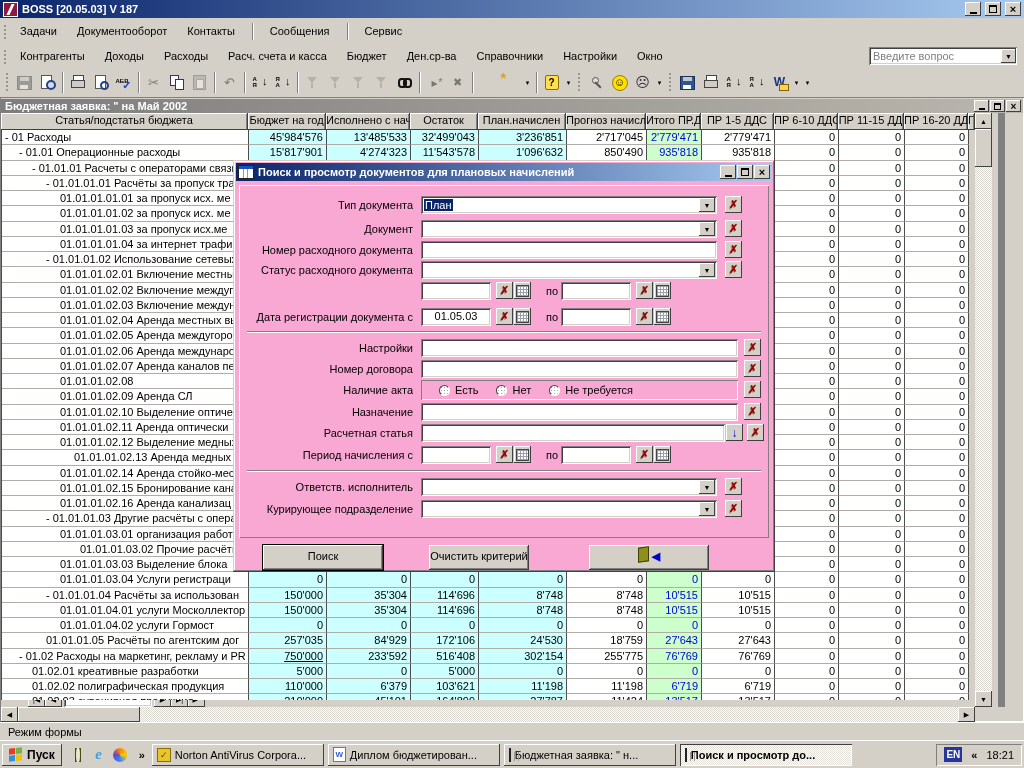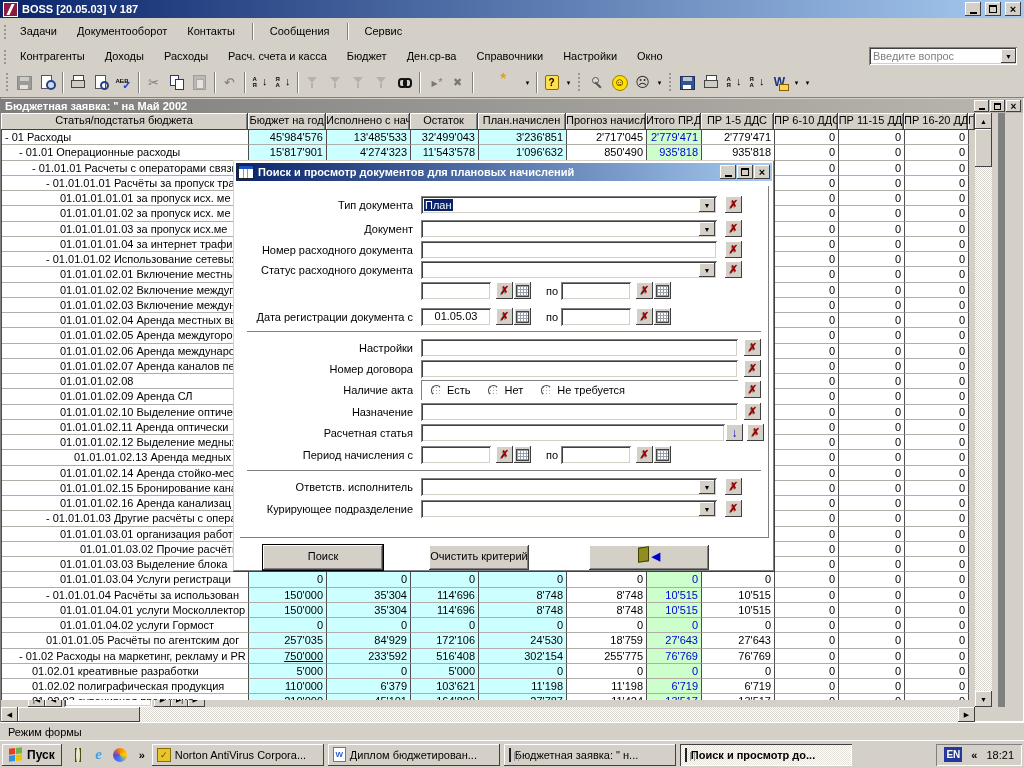--- a/index.html
+++ b/index.html
@@ -107,21 +107,21 @@
   .recnav{position:absolute;left:28px;top:603px;height:7px;overflow:hidden}
   .recnav-inner{display:flex;margin-top:-7px}
   .nbtn{width:17px;height:14px;display:flex;align-items:center;justify-content:center;font-size:7px;flex:0 0 auto}
   .nbox{width:88px;height:14px;box-sizing:border-box;margin:0 2px}
   .hscroll{position:absolute;left:1px;top:610px;width:974px;height:15px}
   .hthumb{position:absolute;left:17px;top:0;width:122px;height:15px}
   .hbtn-l{left:0;top:0;height:15px}
   .hbtn-r{left:957px;top:0;height:15px}
 
   
-  .dialog{position:absolute;left:233px;top:160px;width:542px;height:412px;background:#ffffff;z-index:10;
+  .dialog{position:absolute;left:233px;top:160px;width:542px;height:412px;background:#f9a8d4;z-index:10;
     box-shadow:inset -1px -1px 0 #404040,inset 1px 1px 0 #d4d0c8,inset -2px -2px 0 #808080,inset 2px 2px 0 #fff}
   .dlg-title{position:absolute;left:3px;top:3px;right:3px;height:18px;background:linear-gradient(90deg,#0a246a,#a6caf0);
     display:flex;align-items:center;gap:4px;padding:0 2px;color:#fff;font-weight:bold}
   .ic-form{width:14px;height:12px;background:#fff;border:1px solid #222;position:relative;flex:0 0 auto}
   .ic-form::before{content:"";position:absolute;left:0;right:0;top:0;height:3px;background:#1a50c0}
   .ic-form::after{content:"";position:absolute;left:4px;top:3px;bottom:0;width:1px;background:#999;box-shadow:4px 0 0 #999}
   .dlg-btns{margin-left:auto;display:flex;gap:1px}
   .dwbtn{width:16px;height:14px;display:flex;align-items:center;justify-content:center;color:#000}
   .dlg-panel{position:absolute;left:6px;top:25px;width:530px;height:353px;box-shadow:inset 1px 1px 0 #fff,inset -1px -1px 0 #808080}
   .drow{position:absolute;left:0;width:542px;height:18px}
@@ -132,21 +132,21 @@
   .hl{background:#0a246a;color:#fff;padding:0 1px}
   .tfield{position:absolute;top:0;height:18px;box-sizing:border-box;padding:2px 3px;overflow:hidden;white-space:nowrap;line-height:13px}
   .dfield{text-align:center}
   .clrbtn{position:absolute;top:0;width:17px;height:17px;display:flex;align-items:center;justify-content:center}
   .clr-x{color:#990000;font-weight:bold;font-size:11px;text-shadow:-1px 1px 0 #9a968e}
   .calbtn{position:absolute;top:0;width:17px;height:17px;display:flex;align-items:center;justify-content:center}
   .cal-ic{width:11px;height:10px;background-color:#fff;border:1px solid #444;
     background-image:repeating-linear-gradient(90deg,#9aa0aa 0 1px,transparent 1px 3px),repeating-linear-gradient(0deg,#9aa0aa 0 1px,transparent 1px 3px)}
   .po{position:absolute;top:0;line-height:18px}
   .actbox{position:absolute;left:188px;top:-1px;width:317px;height:20px;box-shadow:inset 1px 1px 0 #808080,inset -1px -1px 0 #fff;
-    display:flex;align-items:center;padding-left:10px;box-sizing:border-box;gap:0}
+    display:flex;align-items:center;padding-left:18px;box-sizing:border-box;gap:0}
   .ropt{display:flex;align-items:center;gap:5px;margin-right:18px}
   .radio{width:11px;height:11px;border-radius:50%;background-color:#fff;border:1px solid;border-color:#404040 #fff #fff #404040;
     background-image:radial-gradient(#a8a49c 35%,transparent 40%);background-size:3px 3px;box-sizing:border-box}
   .arrbtn{position:absolute;top:0;width:17px;height:17px;display:flex;align-items:center;justify-content:center;color:#0000cc;font-weight:bold;font-size:12px}
   .dsep{position:absolute;left:14px;width:514px;height:1px;background:#808080;box-shadow:0 1px 0 #fff}
   .dbtn{position:absolute;height:25px;box-sizing:border-box;text-align:center;line-height:23px;
     box-shadow:inset -1px -1px 0 #404040,inset 1px 1px 0 #fff,inset -2px -2px 0 #808080,inset 2px 2px 0 #d4d0c8;background:#d4d0c8}
   .dbtn.default{outline:1px solid #000}
   .door{display:inline-block;width:9px;height:13px;background:#8f8f1f;border:1px solid #404000;transform:skewY(-8deg);vertical-align:-2px;margin-right:3px}
   .door-arrow{color:#0000cc;font-weight:bold;font-size:11px}

